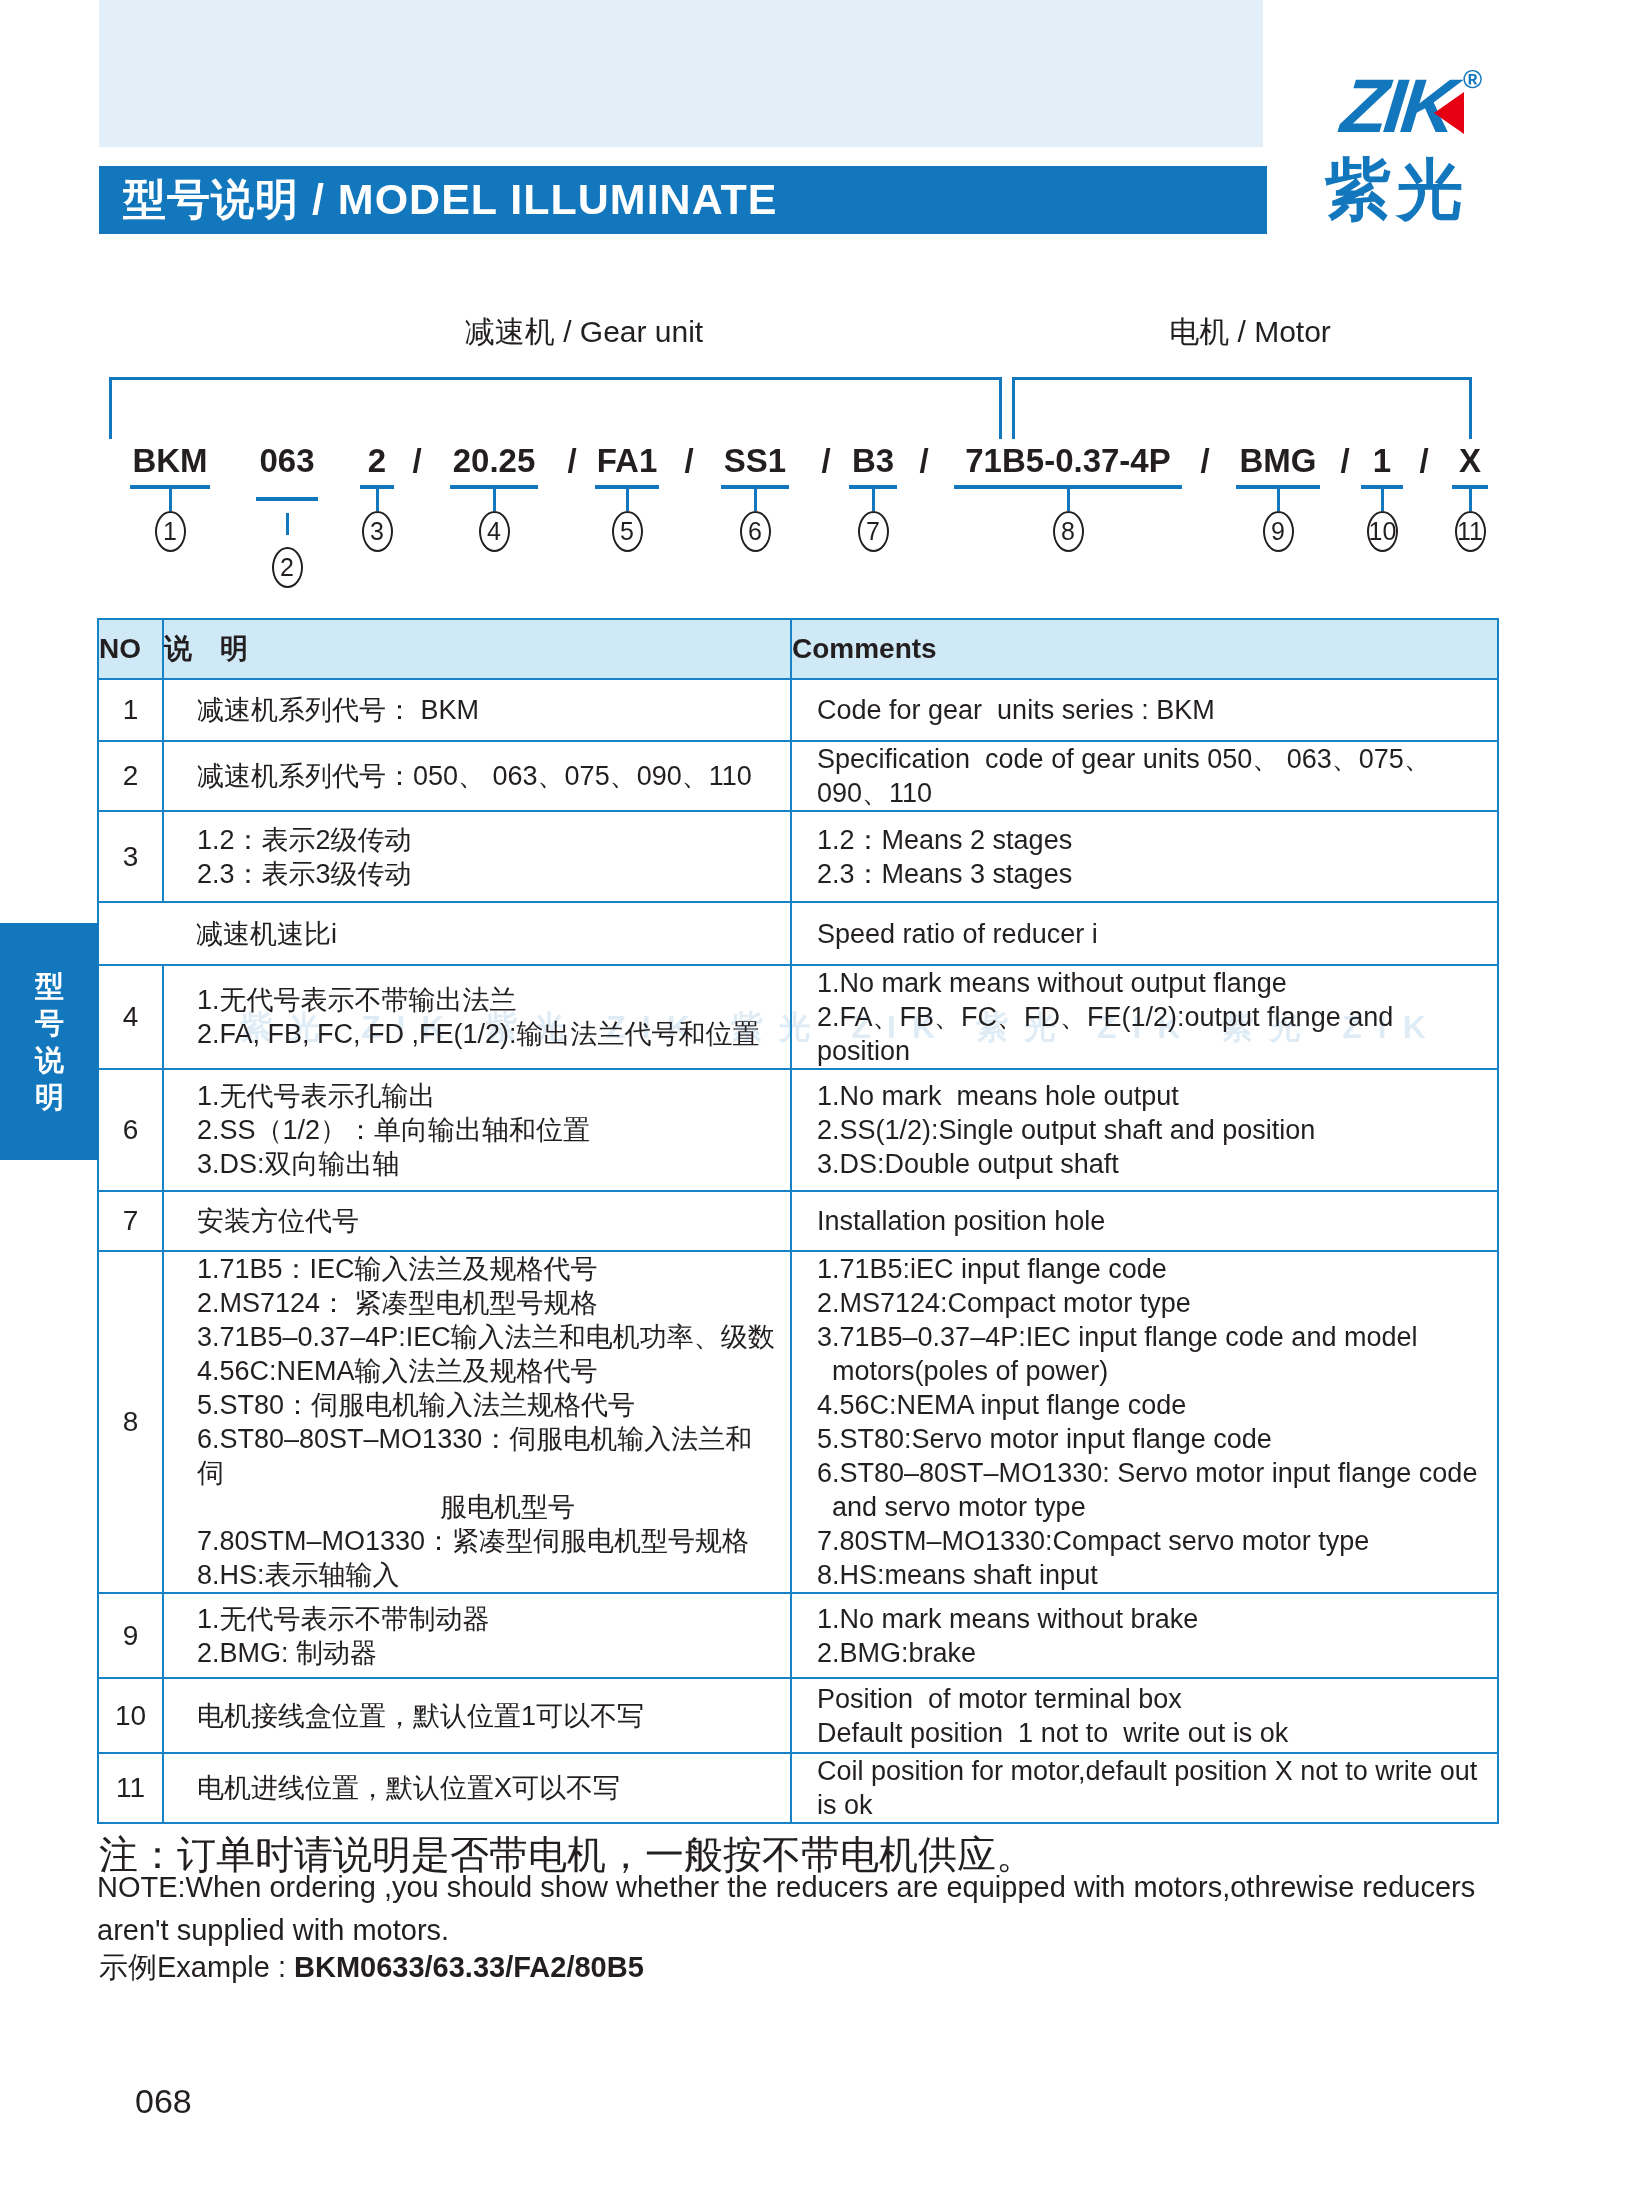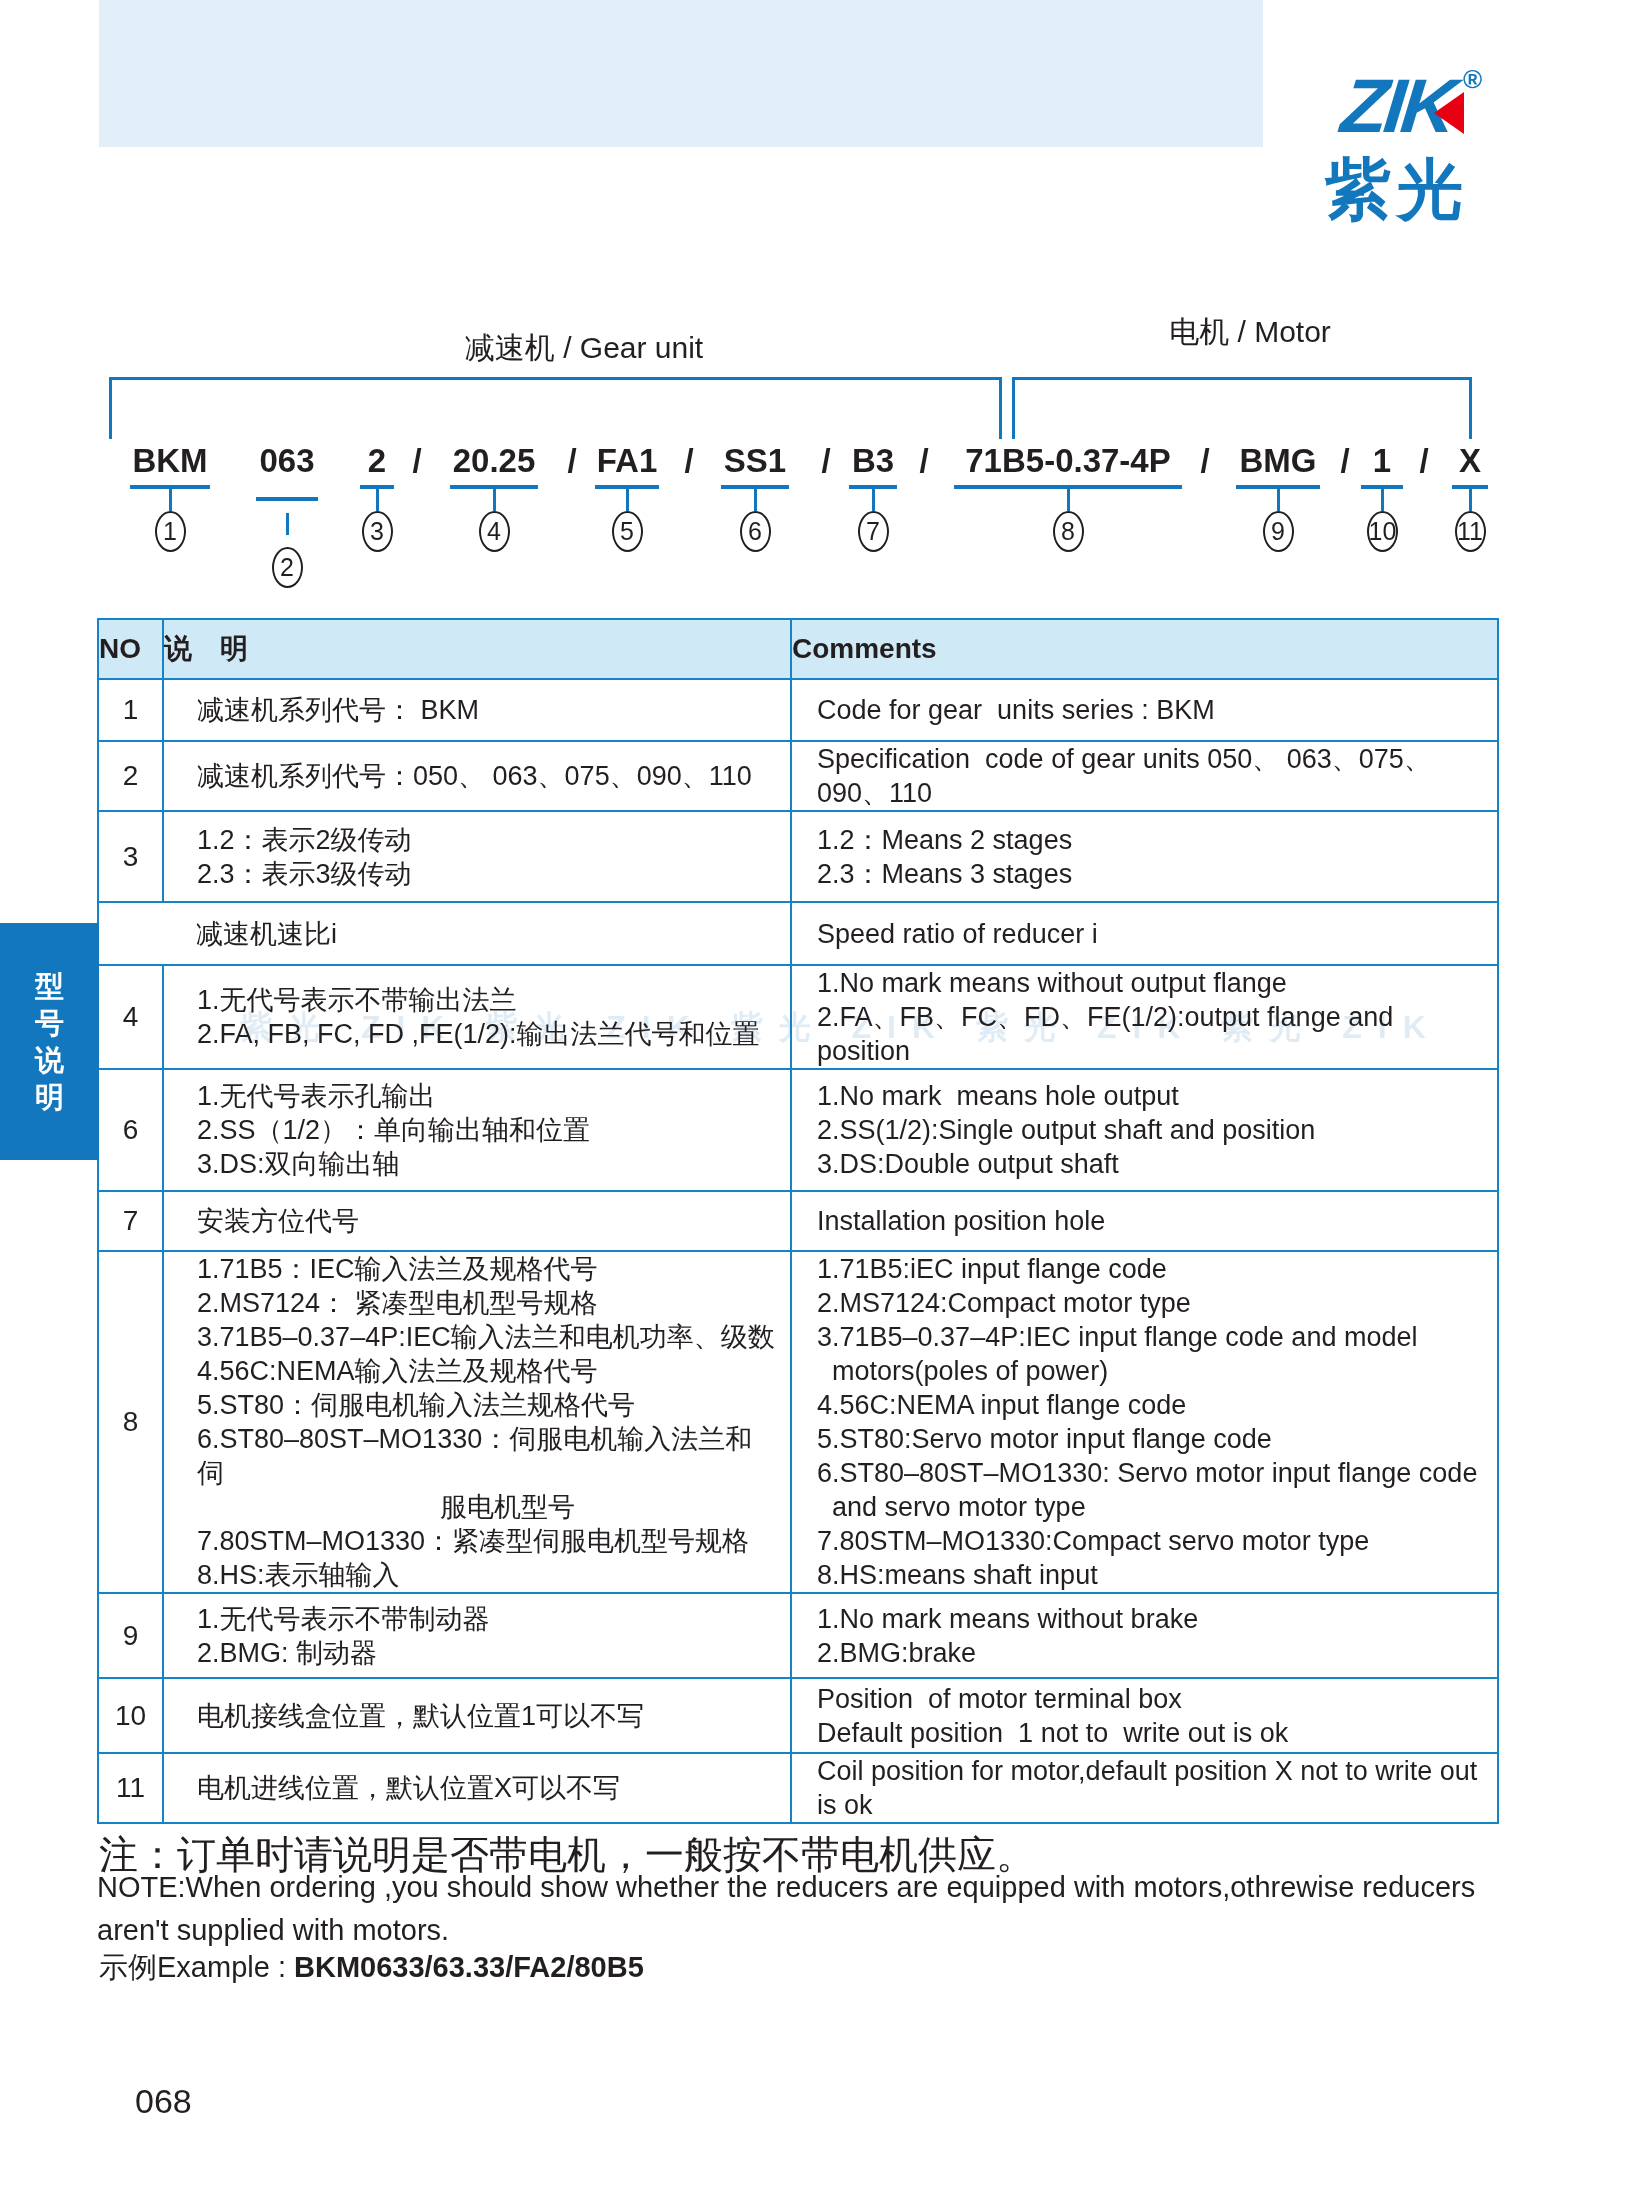--- a/index.html
+++ b/index.html
@@ -72,32 +72,35 @@
   .example b{font-weight:bold;}
   .pagenum{position:absolute;left:135px;top:2082px;font-size:34px;color:var(--ink);}
 </style>
 </head>
 <body>
 
 <div class="page">
 
   <div class="band"></div>
 
+  <div class="titlebar">
+    <span class="t">型号说明 / MODEL ILLUMINATE</span>
+  </div>
 
   <div class="logo">
     <span class="zikwrap">
       <span class="zik">ZIK</span>
       <span class="ktri"></span>
       <span class="reg">®</span>
     </span>
     <div class="zg">紫光</div>
   </div>
 
   <div class="diagram">
-    <div class="dlabel" id="gear-label" style="left: 584px; margin-top: 16px;">减速机 / Gear unit</div>
+    <div class="dlabel" id="gear-label" style="left: 584px;">减速机 / Gear unit</div>
     <div class="dlabel" id="motor-label" style="left: 1250px;">电机 / Motor</div>
     <div class="bracket gear"></div>
     <div class="bracket motor"></div>
     <div id="code-parts">
         <div class="field" style="left: 170px;">
           <div class="ftext">BKM</div>
           <div class="fline" style="width: 80px;"></div>
           <div class="fstem"></div>
           <div class="fnum">1</div>
         </div>

